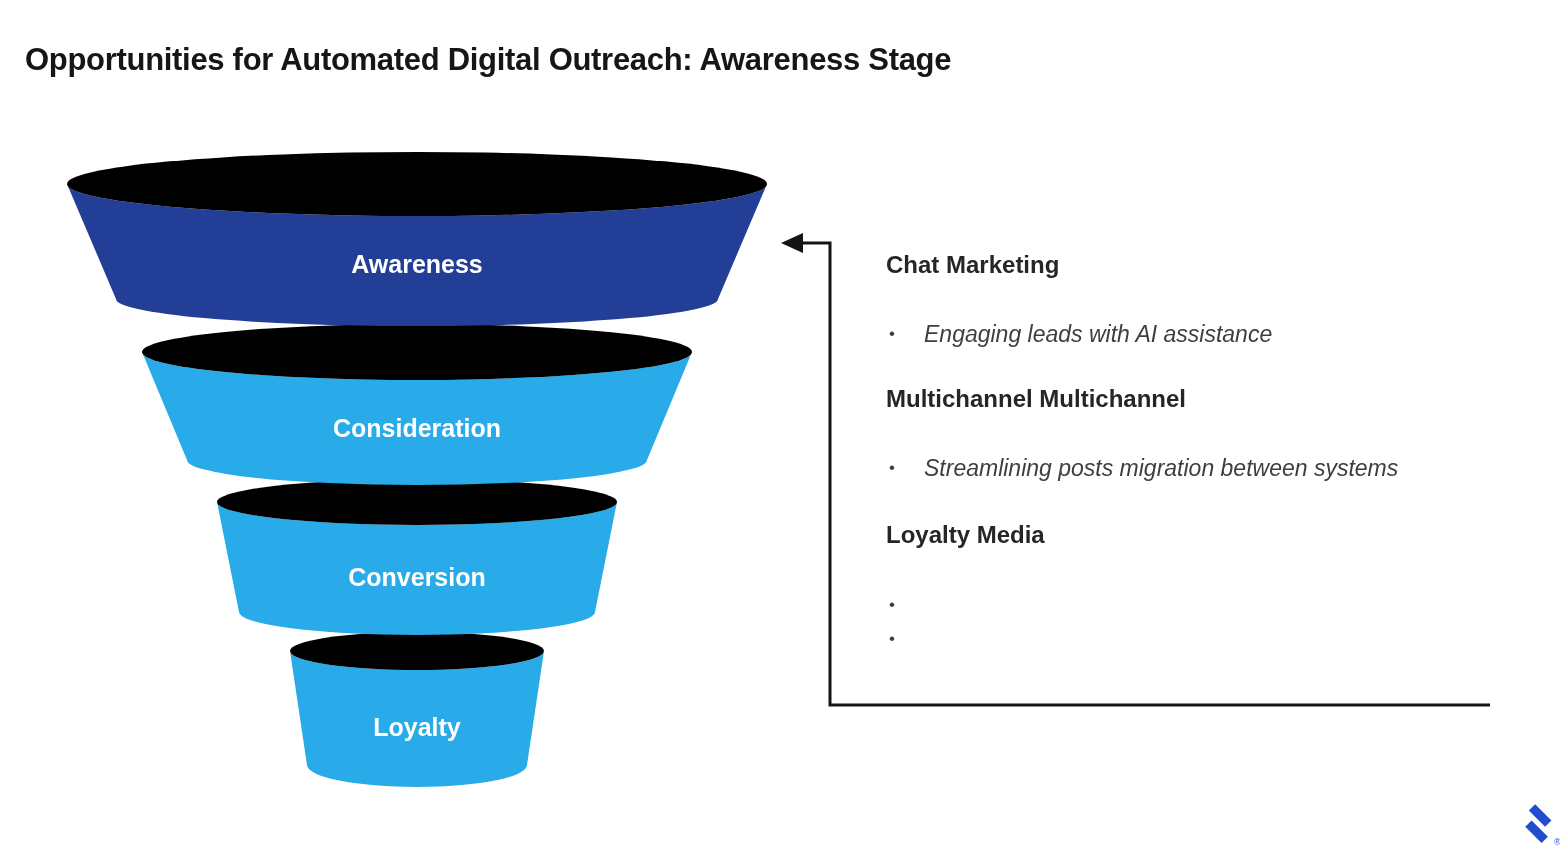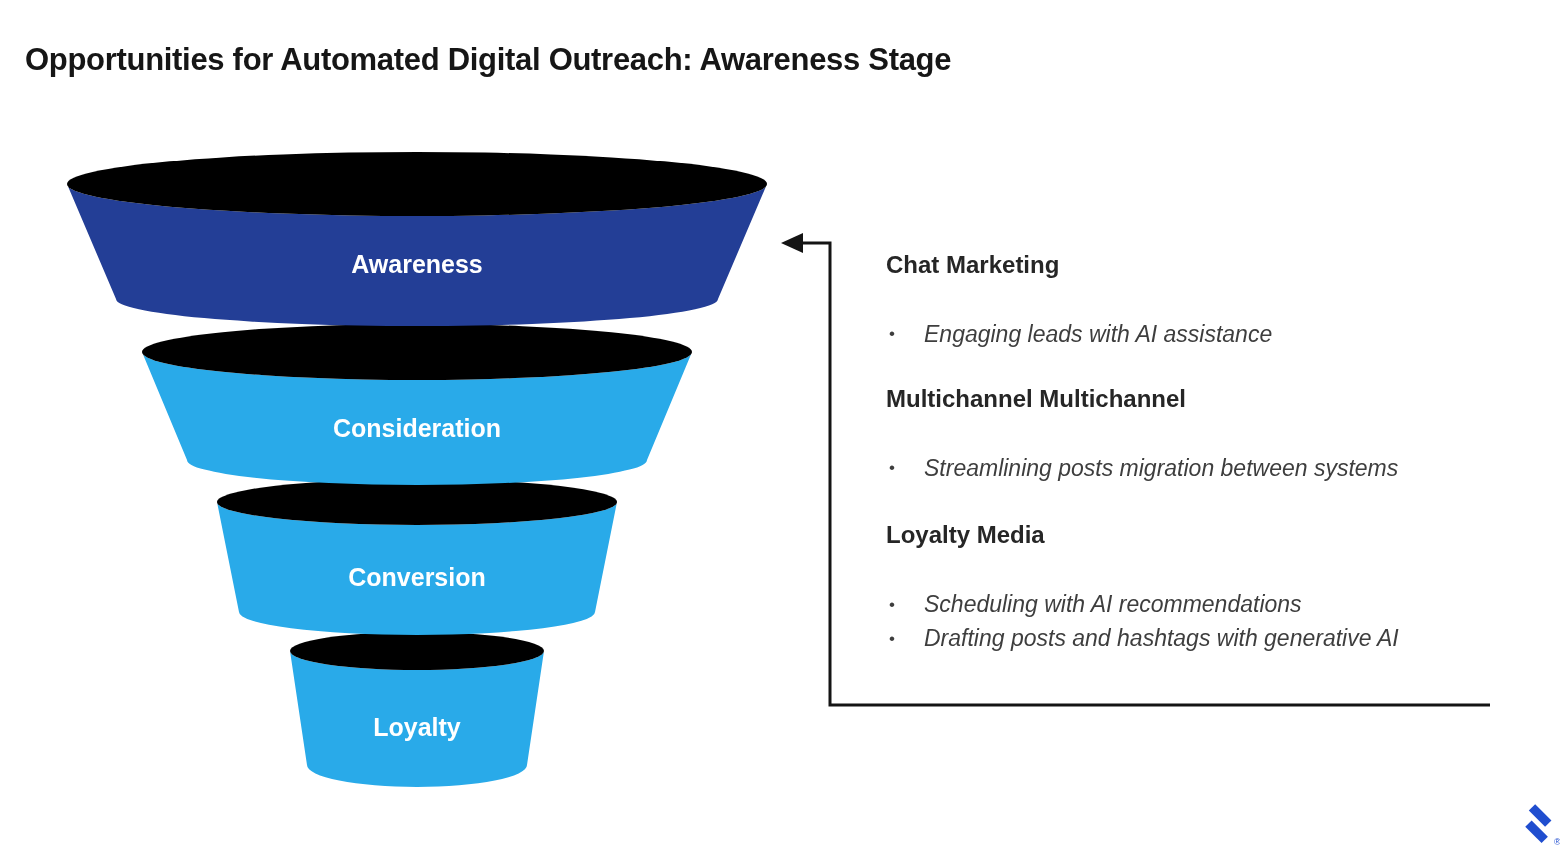--- a/index.html
+++ b/index.html
@@ -132,25 +132,23 @@
   <div class="bullet-row" style="top:452px">
     <span class="bullet-dot">•</span>
     <span class="bullet-text">Streamlining posts migration between systems</span>
   </div>
 
   <div class="panel-heading" style="top:521px">Loyalty Media</div>
 
   <div class="bullet-group" style="position:absolute; top:588px; left:0">
     <div class="bullet-line">
       <span class="bullet-dot">•</span>
-      <span class="bullet-text">Scheduling with AI recommendations</span>
     </div>
     <div class="bullet-line">
       <span class="bullet-dot">•</span>
-      <span class="bullet-text">Drafting posts and hashtags with generative AI</span>
     </div>
   </div>
 </div>
 
 <div class="logo-wrap">
   <svg viewBox="0 0 42 48" width="42" height="48">
     <g transform="rotate(45 19 21)">
       <rect x="3" y="9" width="23" height="9" fill="#204ECF"></rect>
       <rect x="12" y="23" width="23" height="9" fill="#204ECF"></rect>
     </g>

